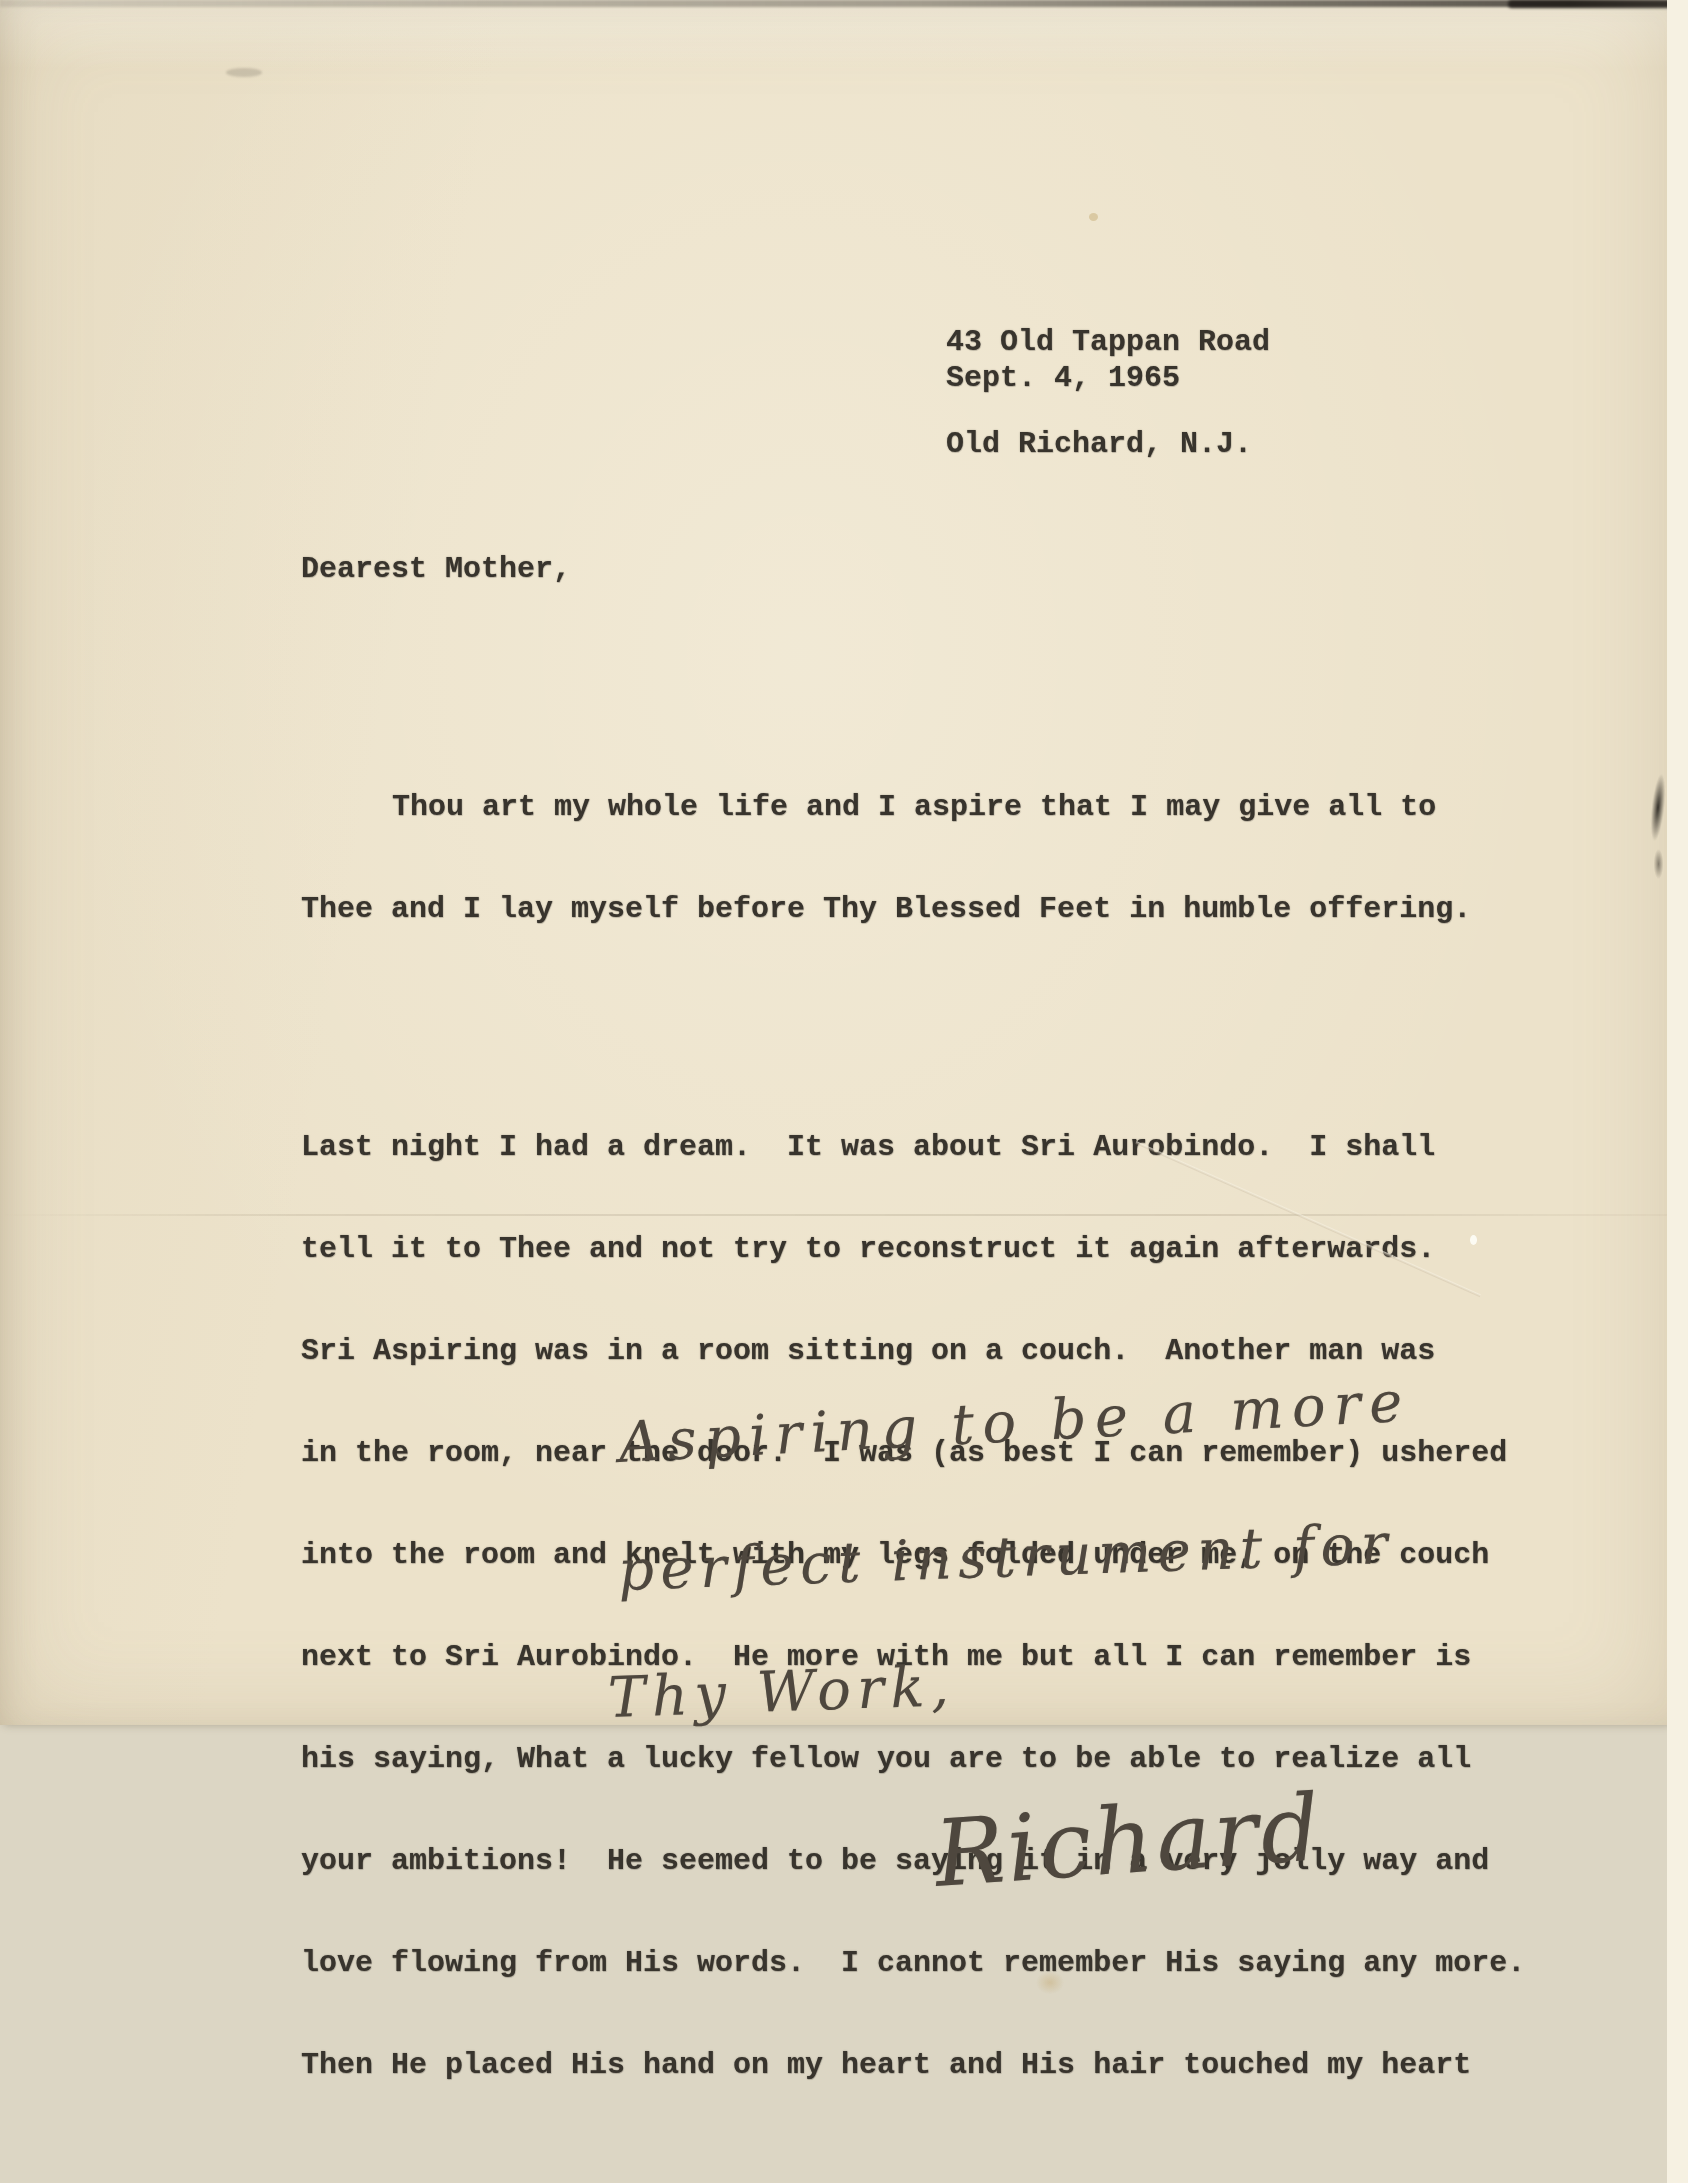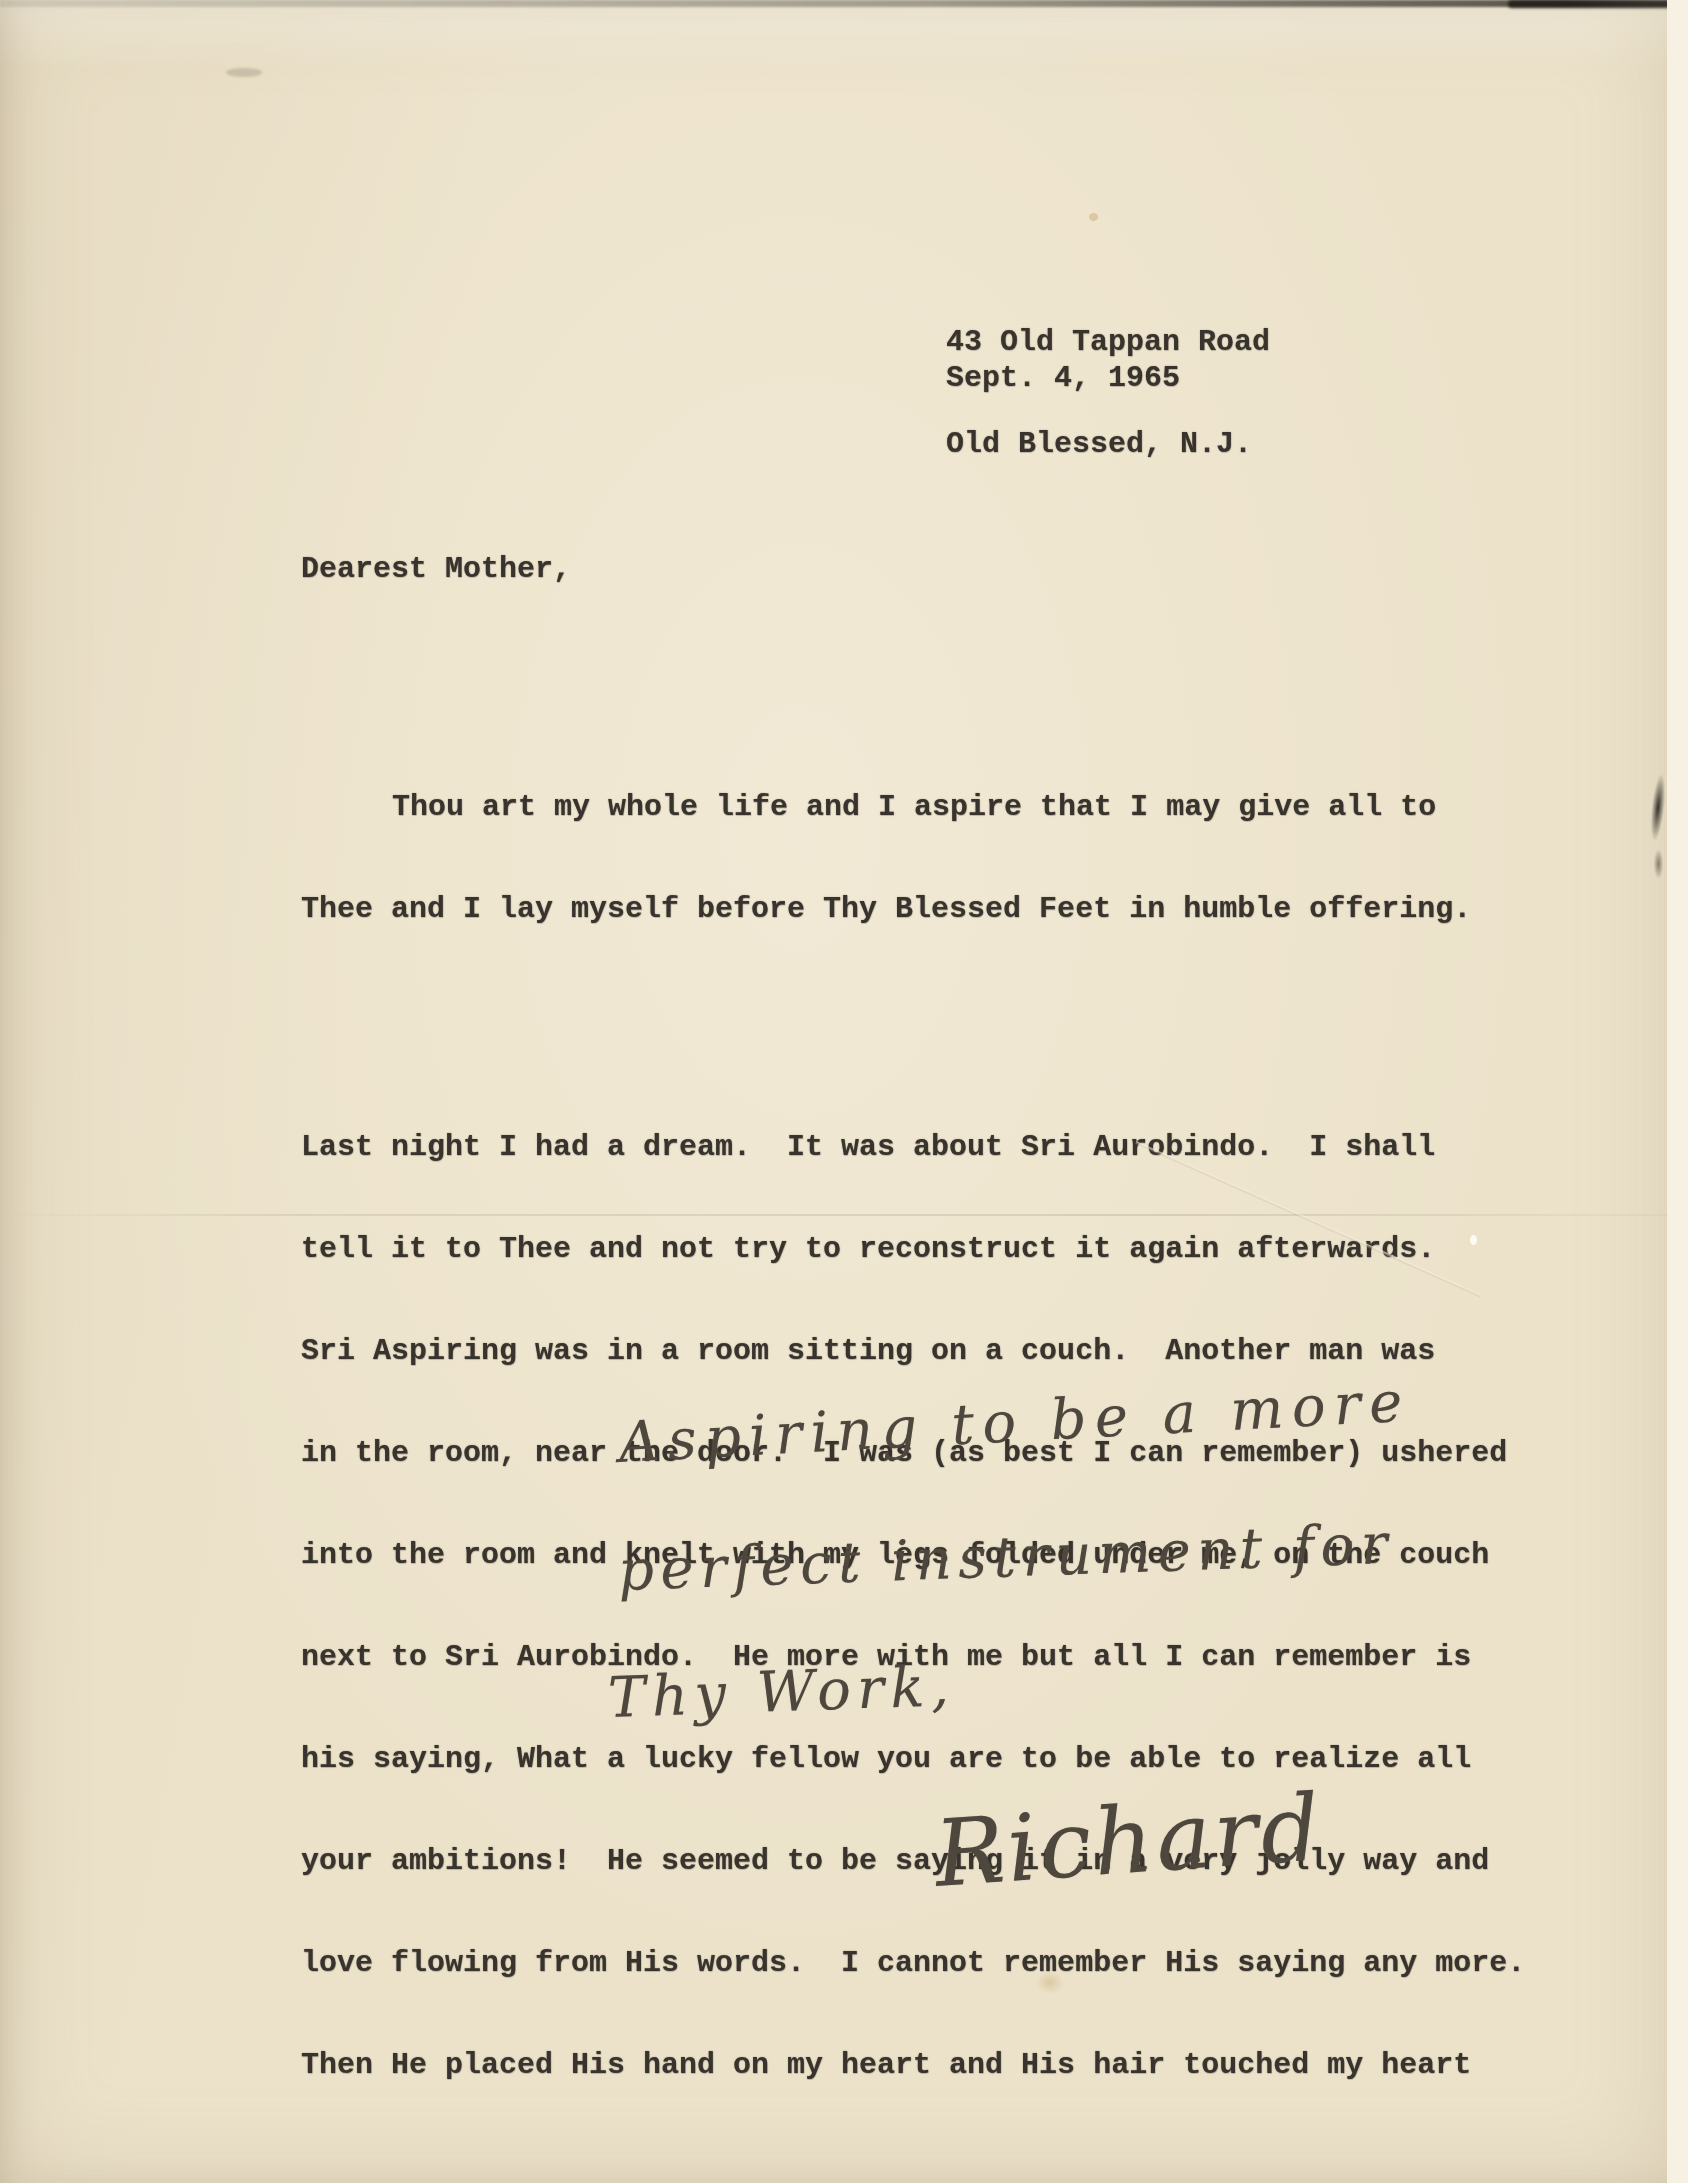--- a/index.html
+++ b/index.html
@@ -2,21 +2,21 @@
 <html style="--paper: #ece2ca; --ink: #38342d; --pencil: #4e473e; --scanbg: #f6f1e2;font-size:8px"><head>
 <meta charset="utf-8">
 <style>
   html,body{margin:0;padding:0;background:#dcd6c4;}
   .page{position:relative;width:1688px;height:2183px;overflow:hidden;
         font-family:"Liberation Mono","DejaVu Sans Mono",monospace;}
   
   .off-paper{position:absolute;top:0;height:2183px;left:1667px;width:21px;
              background:var(--scanbg,#f6f1e2);}
   
-  .paper{position:absolute;left:0;top:0;width:1667px;height:2183px;
+  .paper{position:absolute;left:0;top:0;width:1667px;height:1725px;
          background:
            linear-gradient(to bottom, rgba(250,246,233,.65), rgba(250,246,233,0) 69px),
            radial-gradient(ellipse at 48% 38%, rgba(255,252,242,.28), rgba(255,252,242,0) 62%),
            linear-gradient(100deg, rgba(200,185,152,.14), rgba(200,185,152,0) 26%),
            var(--paper,#ece2ca);
          box-shadow:inset 0 0 94px rgba(150,133,100,.22),
                     inset 14px 0 35px -15px rgba(125,108,80,.25),
                     3.5px 0 8px rgba(90,80,60,.35);}
   
   .typed{color:var(--ink,#38342d);font-weight:700;font-size:30px;line-height:34px;
@@ -70,21 +70,21 @@
 </style>
 </head>
 <body>
 
 <div class="page">
 
   <div class="paper">
 
     <div class="typed address">
       <div class="line">43 Old Tappan Road</div>
-      <div class="line">Old Blessed, N.J.</div>
+      <div class="line">Old Richard, N.J.</div>
     </div>
 
     <div class="typed date">Sept. 4, 1965</div>
 
     <div class="typed body-block">
       <div class="line">Dearest Mother,</div>
       <div class="blank"></div>
 
       <div class="line indent">Thou art my whole life and I aspire that I may give all to</div>
       <div class="line">Thee and I lay myself before Thy Blessed Feet in humble offering.</div>

